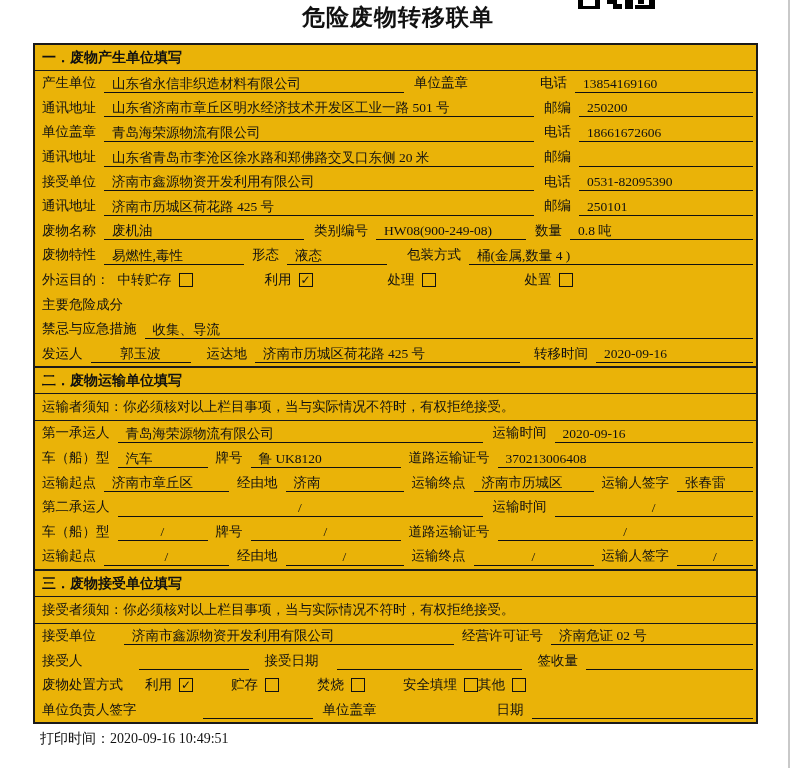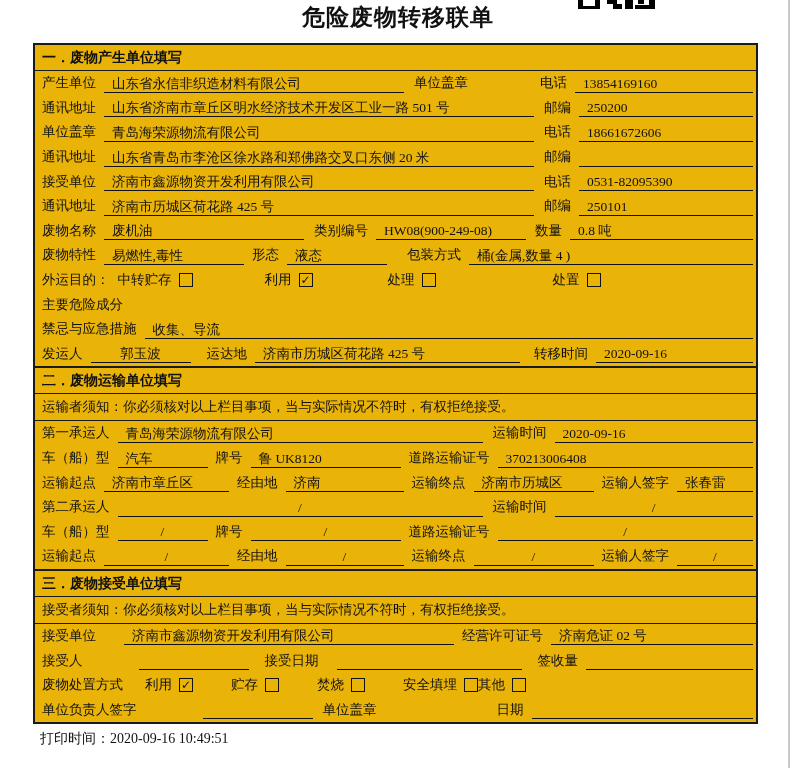--- a/index.html
+++ b/index.html
@@ -143,21 +143,21 @@
             <span class="cbx"></span>
           </span>
           <span class="cbw" style="margin-left: 72px;">
             <span class="cb-label">利用</span>
             <span class="cbx">✓</span>
           </span>
           <span class="cbw" style="margin-left: 75px;">
             <span class="cb-label">处理</span>
             <span class="cbx"></span>
           </span>
-          <span class="cbw" style="margin-left: 117px; font-family: Liberation Mono, monospace;">
+          <span class="cbw" style="margin-left: 89px; font-family: Liberation Mono, monospace;">
             <span class="cb-label">处置</span>
             <span class="cbx"></span>
           </span>
         </div>
         <div class="row">
           <span class="lab">主要危险成分</span>
         </div>
         <div class="row">
           <span class="lab">禁忌与应急措施</span>
           <span class="val fill">收集、导流</span>

